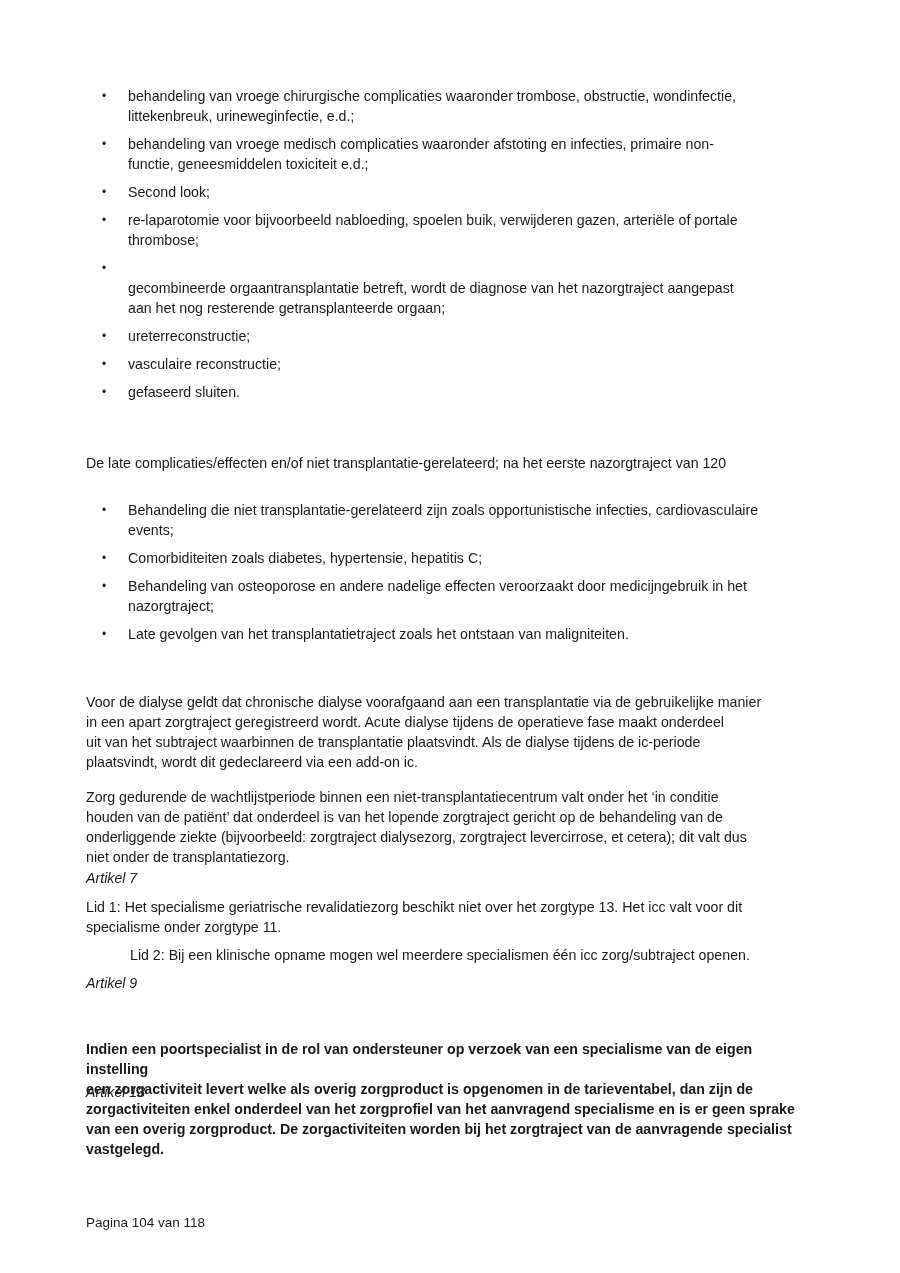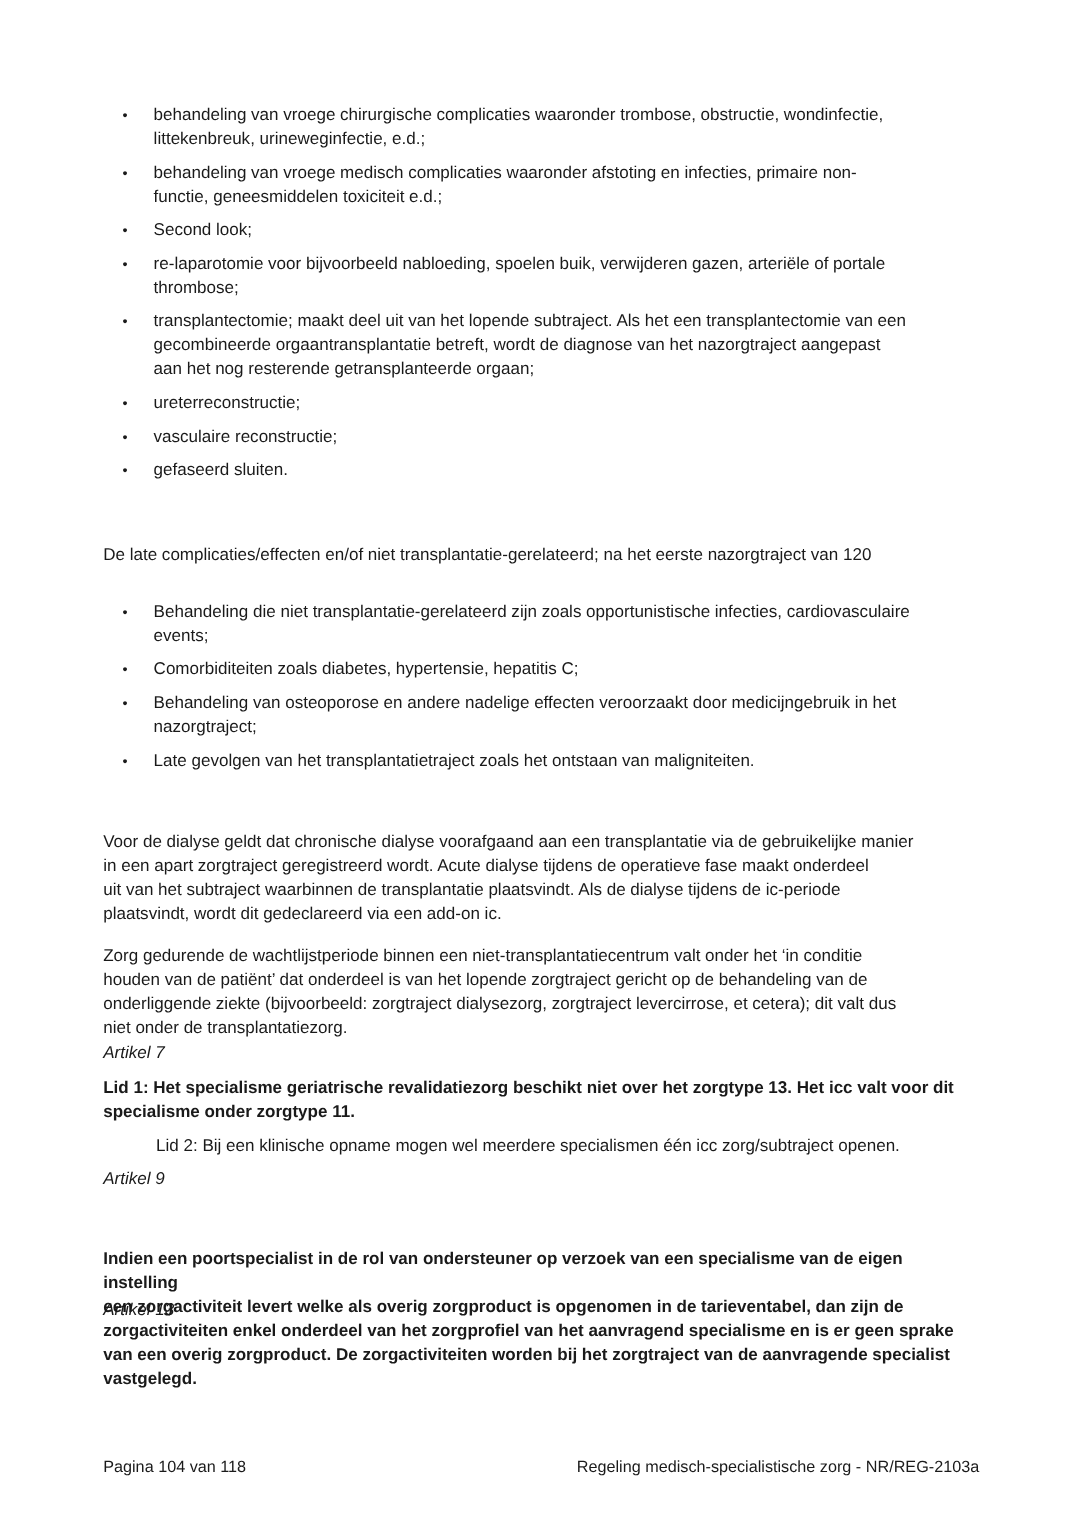--- a/index.html
+++ b/index.html
@@ -25,21 +25,21 @@
 </head>
 <body>
 
 <div class="page">
 
   <ul class="bullets block" style="top:86px;">
     <li style="margin-bottom:8px;"><span class="dot">•</span><span>behandeling van vroege chirurgische complicaties waaronder trombose, obstructie, wondinfectie,</span><br><span>littekenbreuk, urineweginfectie, e.d.;</span></li>
     <li style="margin-bottom:8px;"><span class="dot">•</span><span>behandeling van vroege medisch complicaties waaronder afstoting en infecties, primaire non-</span><br><span>functie, geneesmiddelen toxiciteit e.d.;</span></li>
     <li style="margin-bottom:8px;"><span class="dot">•</span><span>Second look;</span></li>
     <li style="margin-bottom:8px;"><span class="dot">•</span><span>re-laparotomie voor bijvoorbeeld nabloeding, spoelen buik, verwijderen gazen, arteriële of portale</span><br><span>thrombose;</span></li>
-    <li style="margin-bottom:8px;"><span class="dot">•</span><span>transplantectomie; maakt deel uit van het lopende subtraject. Als het een transplantectomie van een</span><br><span>gecombineerde orgaantransplantatie betreft, wordt de diagnose van het nazorgtraject aangepast</span><br><span>aan het nog resterende getransplanteerde orgaan;</span></li>
+    <li style="margin-bottom:8px;"><span class="dot">•</span><br><span>gecombineerde orgaantransplantatie betreft, wordt de diagnose van het nazorgtraject aangepast</span><br><span>aan het nog resterende getransplanteerde orgaan;</span></li>
     <li style="margin-bottom:8px;"><span class="dot">•</span><span>ureterreconstructie;</span></li>
     <li style="margin-bottom:8px;"><span class="dot">•</span><span>vasculaire reconstructie;</span></li>
     <li><span class="dot">•</span><span>gefaseerd sluiten.</span></li>
   </ul>
 
   <p class="block" style="top:453px;">
     <span>De late complicaties/effecten en/of niet transplantatie-gerelateerd; na het eerste nazorgtraject van 120</span><br>
   </p>
 
   <ul class="bullets block" style="top:500px;">
@@ -52,31 +52,30 @@
   <p class="block" style="top:692px;">
     <span>Voor de dialyse geldt dat chronische dialyse voorafgaand aan een transplantatie via de gebruikelijke manier</span><br><span>in een apart zorgtraject geregistreerd wordt. Acute dialyse tijdens de operatieve fase maakt onderdeel</span><br><span>uit van het subtraject waarbinnen de transplantatie plaatsvindt. Als de dialyse tijdens de ic-periode</span><br><span>plaatsvindt, wordt dit gedeclareerd via een add-on ic.</span>
   </p>
 
   <p class="block" style="top:787px;">
     <span>Zorg gedurende de wachtlijstperiode binnen een niet-transplantatiecentrum valt onder het ‘in conditie</span><br><span>houden van de patiënt’ dat onderdeel is van het lopende zorgtraject gericht op de behandeling van de</span><br><span>onderliggende ziekte (bijvoorbeeld: zorgtraject dialysezorg, zorgtraject levercirrose, et cetera); dit valt dus</span><br><span>niet onder de transplantatiezorg.</span>
   </p>
 
   <p class="block italic" style="top:868px;">Artikel 7</p>
 
-  <p class="block" style="top:897px;font-weight:bold;">
+  <p class="block" style="top:897px;">
     <span>Lid 1: Het specialisme geriatrische revalidatiezorg beschikt niet over het zorgtype 13. Het icc valt voor dit</span><br><span>specialisme onder zorgtype 11.</span>
   </p>
 
   <p class="block" style="top:945px;margin-left:44px;">Lid 2: Bij een klinische opname mogen wel meerdere specialismen één icc zorg/subtraject openen.</p>
 
   <p class="block italic" style="top:973px;">Artikel 9</p>
 
   <p class="block" style="top:1039px;font-weight:bold;">
     <span>Indien een poortspecialist in de rol van ondersteuner op verzoek van een specialisme van de eigen instelling</span><br><span>een zorgactiviteit levert welke als overig zorgproduct is opgenomen in de tarieventabel, dan zijn de</span><br><span>zorgactiviteiten enkel onderdeel van het zorgprofiel van het aanvragend specialisme en is er geen sprake</span><br><span>van een overig zorgproduct. De zorgactiviteiten worden bij het zorgtraject van de aanvragende specialist</span><br><span>vastgelegd.</span>
   </p>
 
   <p class="block italic" style="top:1082px;">Artikel 13</p>
 </div>
 
 <div class="footer">
   <span>Pagina 104 van 118</span>
-  <span>Regeling medisch-specialistische zorg - NR/REG-2103a</span>
 </div>
 
 </body></html>

